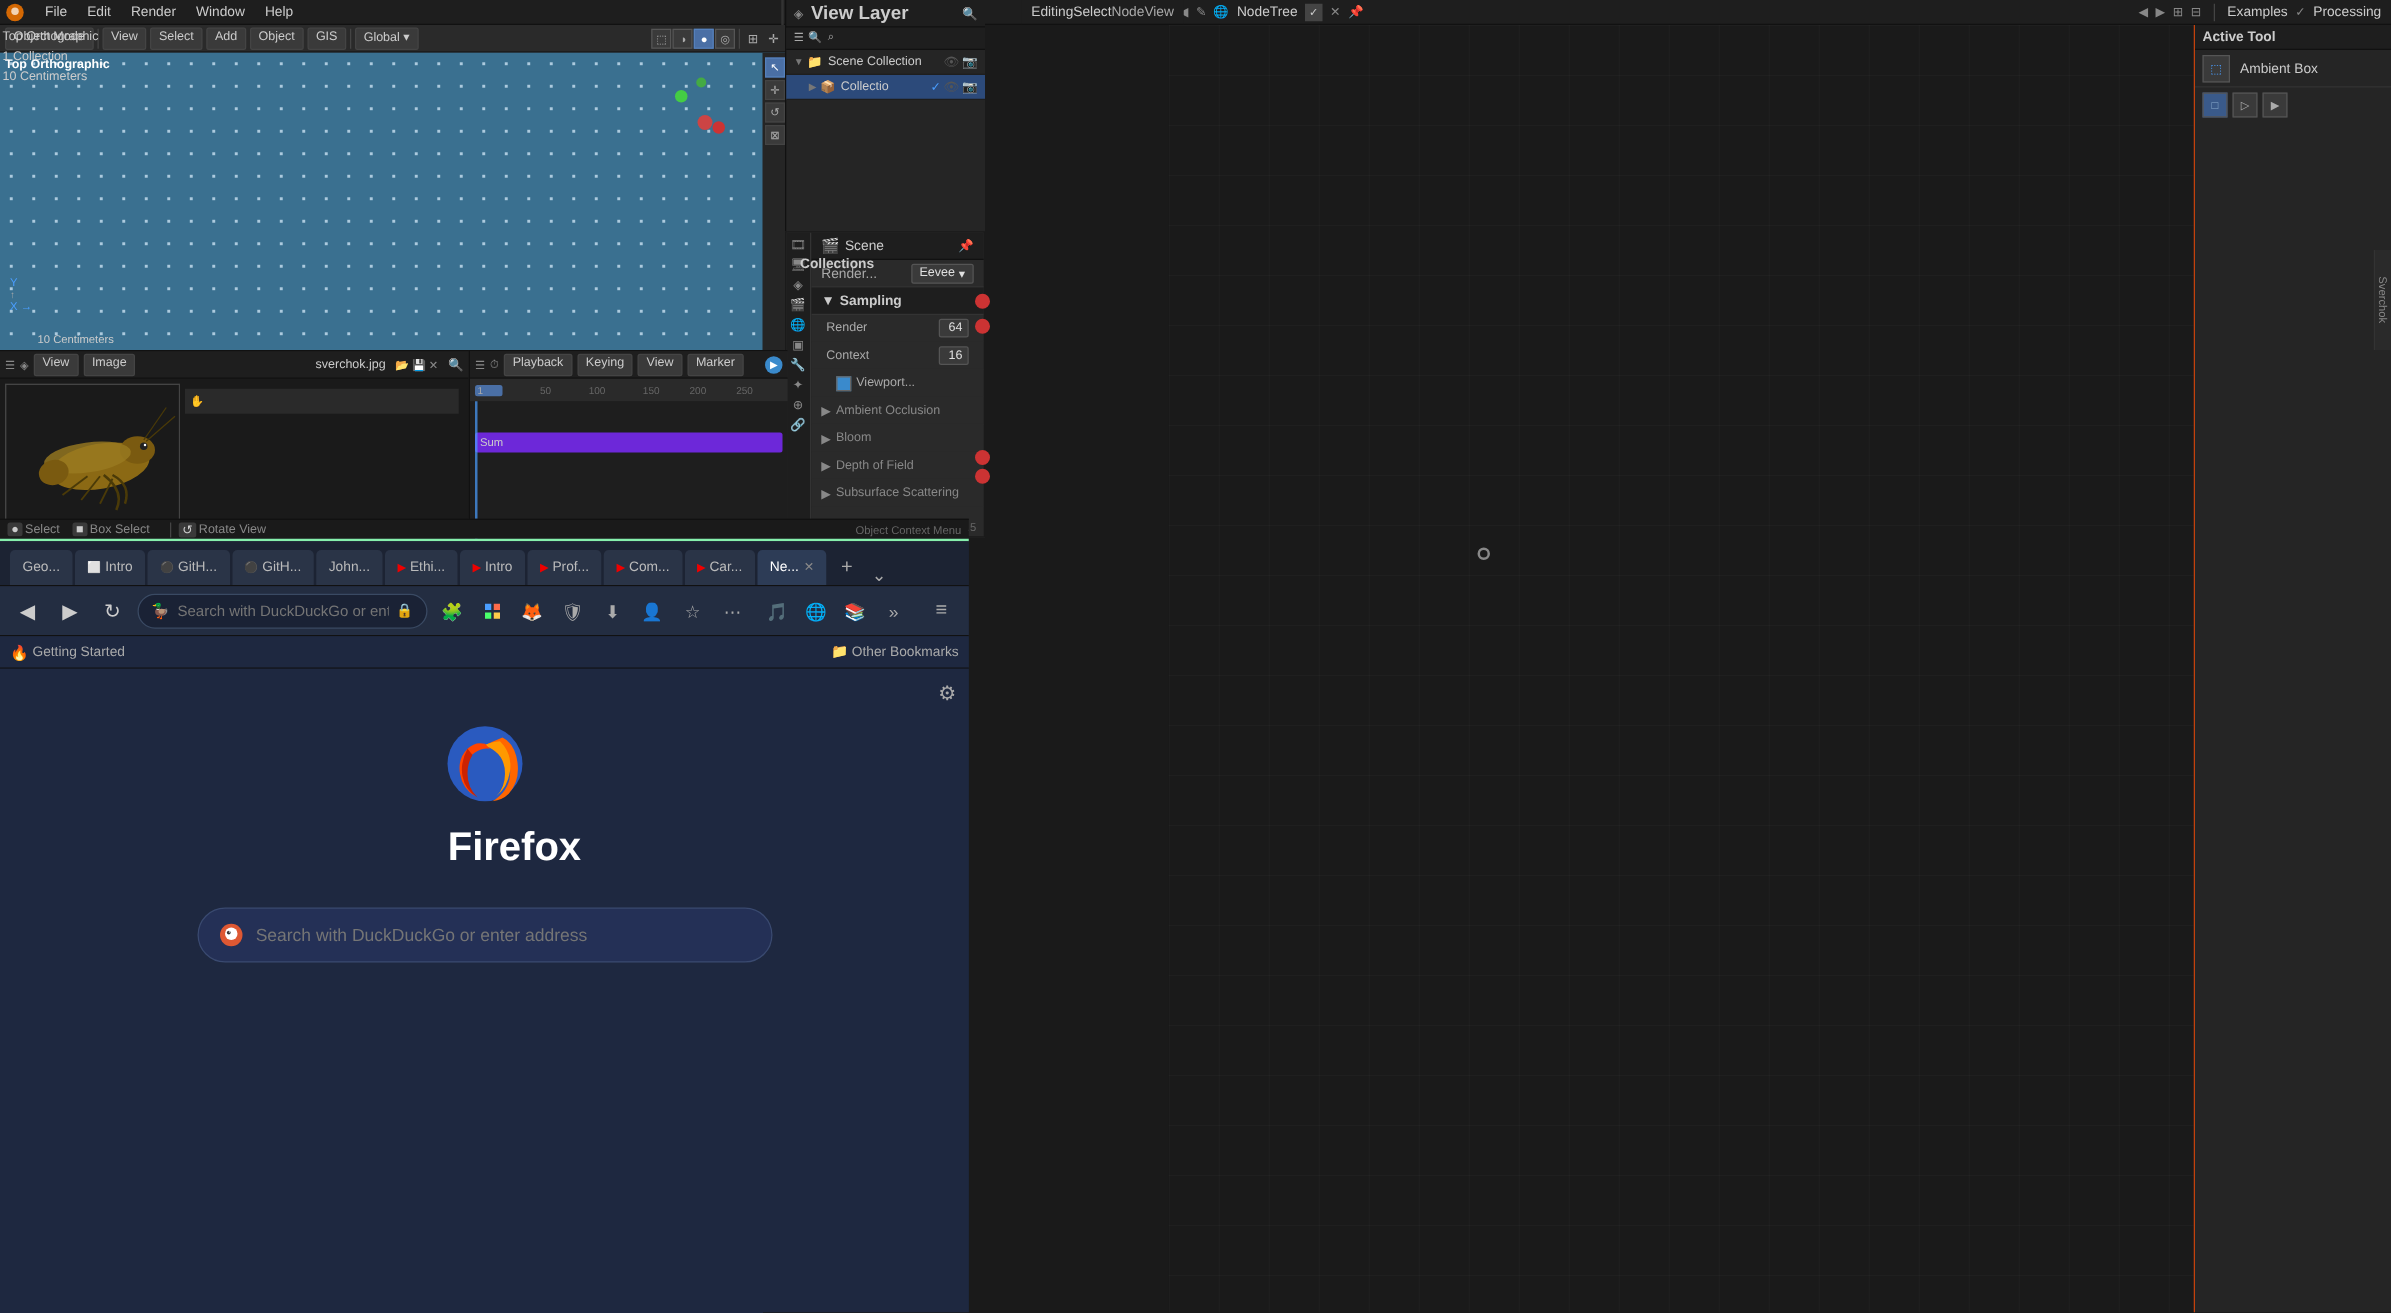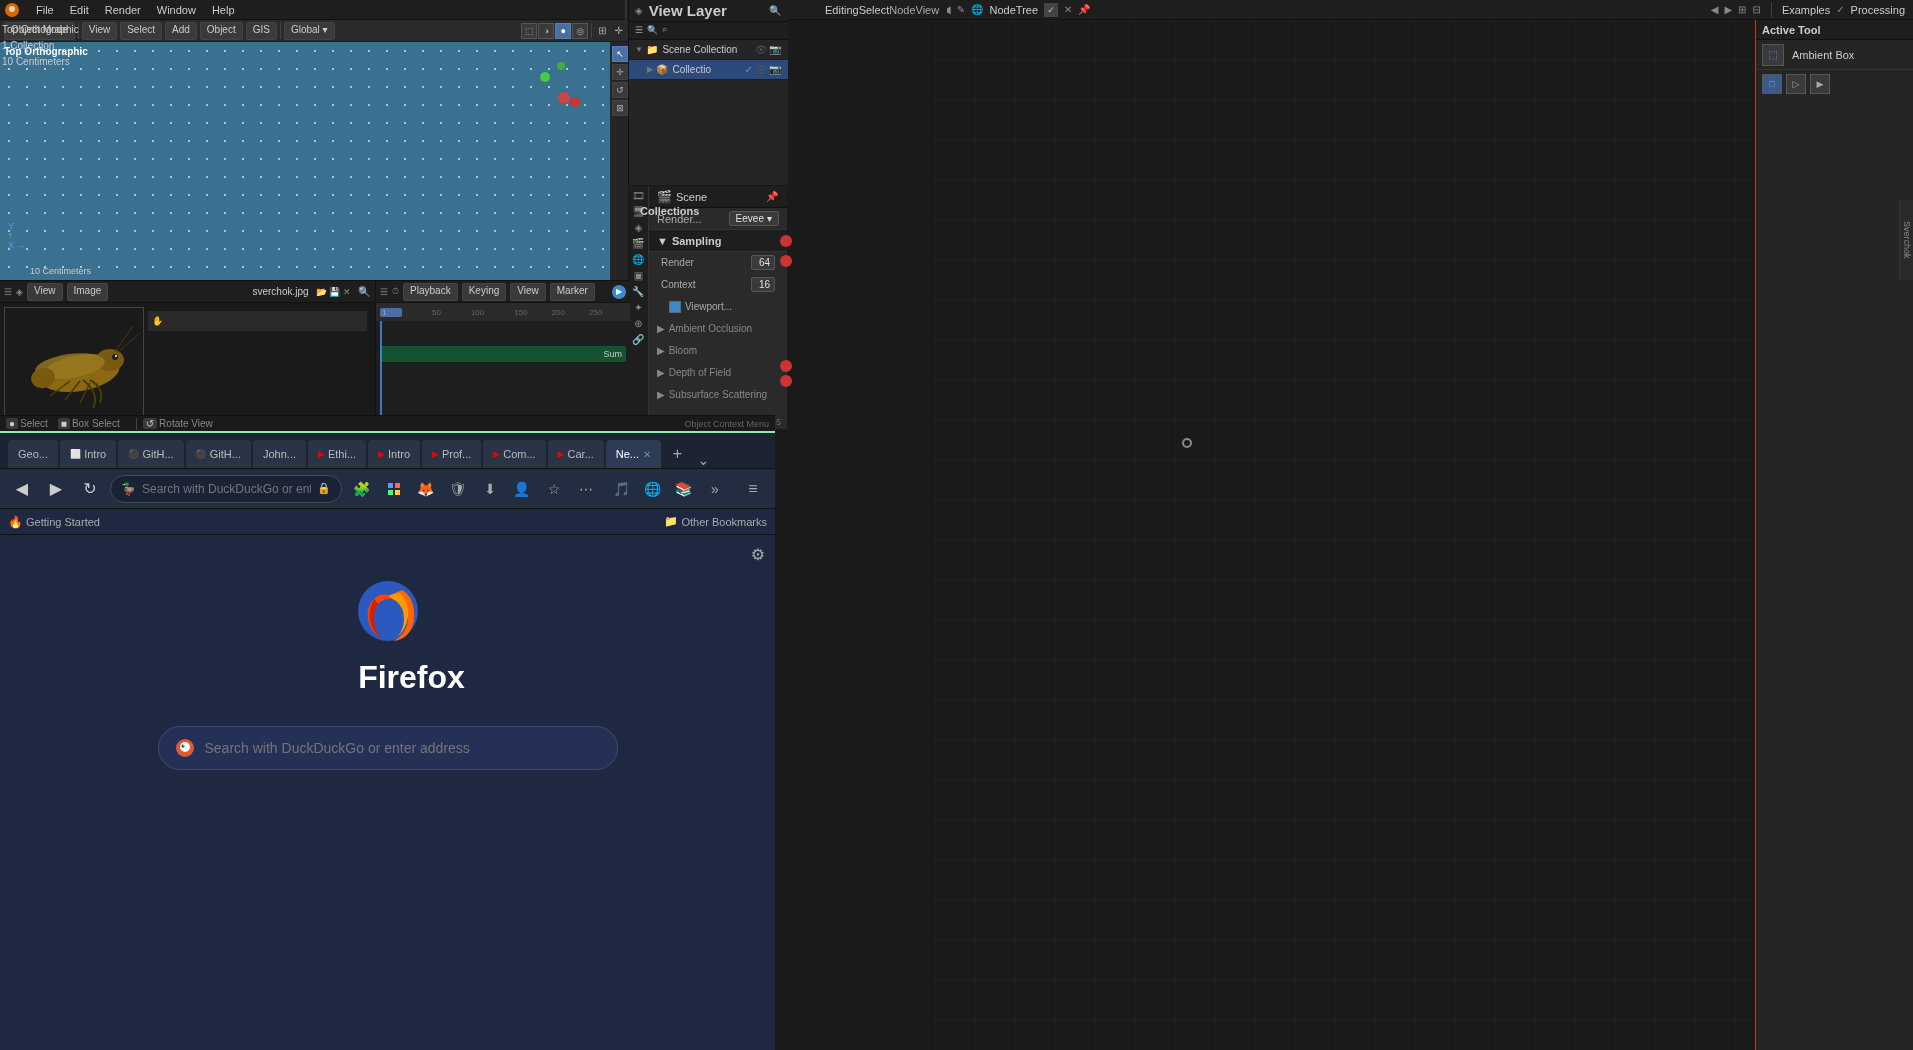--- a/index.html
+++ b/index.html
@@ -766,21 +766,21 @@
     <span style="font-size:8px; color:#aaa; width:22px; background:#4a6fa5; padding:0 2px; border-radius:2px;">1</span>
     <span style="font-size:8px; color:#666; margin-left:30px;">50</span>
     <span style="font-size:8px; color:#666; margin-left:30px;">100</span>
     <span style="font-size:8px; color:#666; margin-left:30px;">150</span>
     <span style="font-size:8px; color:#666; margin-left:24px;">200</span>
     <span style="font-size:8px; color:#666; margin-left:24px;">250</span>
   </div>
 
   <div style="flex:1; height:112px; background:#1e1e1e; position:relative;">
 
-    <div style="position:absolute; top:25px; left:4px; right:4px; height:16px; background:#14532d; border-radius:2px; display:flex; align-items:center; padding:0 4px;justify-content:flex-end;">
+    <div style="position:absolute; top:25px; left:4px; right:4px; height:16px; background:#6d28d9; border-radius:2px; display:flex; align-items:center; padding:0 4px;">
       <span style="font-size:9px; color:#ccc;">Sum</span>
     </div>
 
     <div style="position:absolute; top:0; left:4px; width:2px; height:100%; background:#4a9eff; opacity:0.7;"></div>
   </div>
 </div>
 
 <div id="status-bar">
   <span class="status-key">●</span>
   <span class="status-item">Select</span>

